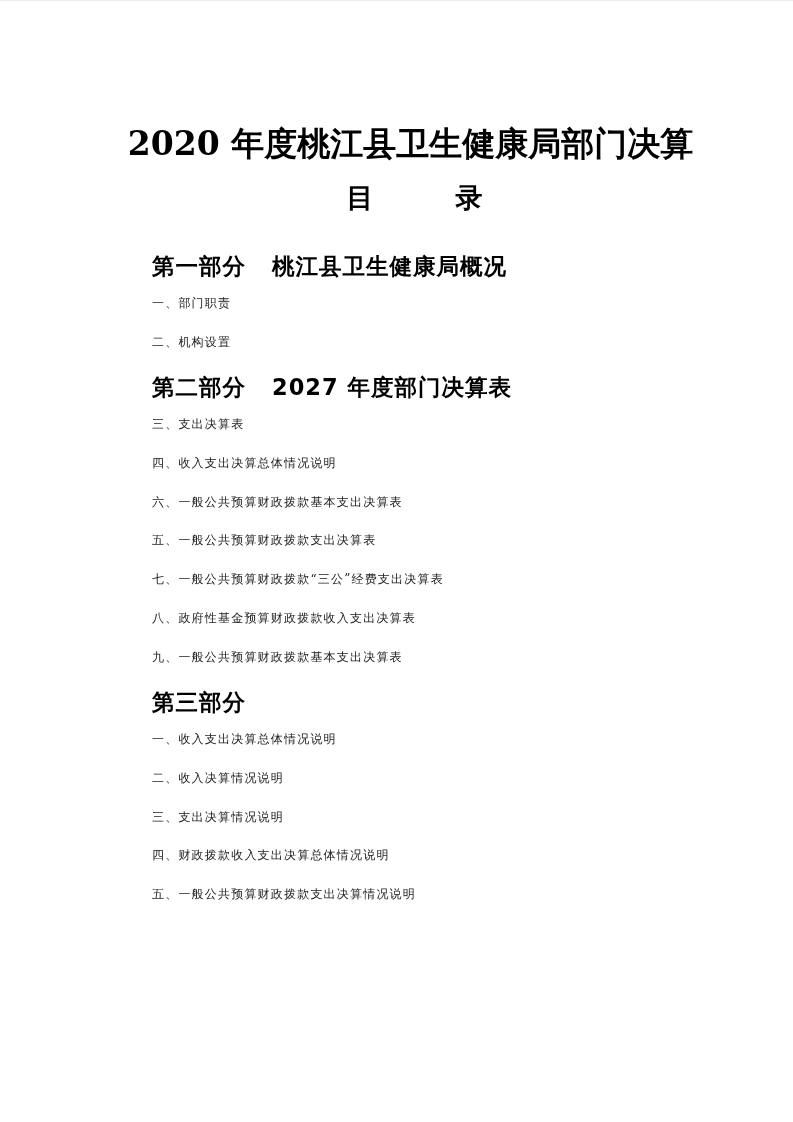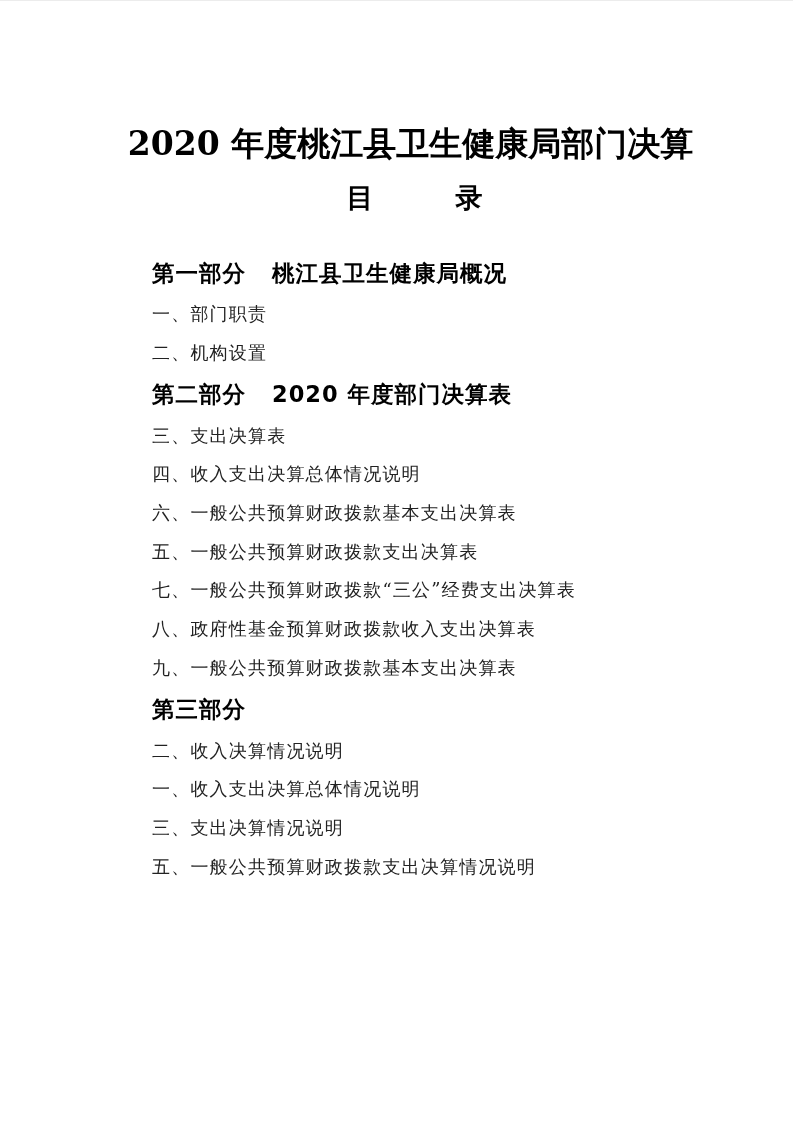--- a/index.html
+++ b/index.html
@@ -48,37 +48,37 @@
   }
   
   .toc {
     position: absolute;
     left: 152px;
     top: 250px;
     right: 60px;
   }
   .row {
     display: flex;
-    align-items: center;
+    align-items: flex-start;
     white-space: nowrap;
   }
   .row.heading {
     height: 44px;
     gap: 26px;
     font-family: "DejaVu Sans", "Liberation Sans", sans-serif;
     font-weight: 700;
     font-size: 22.5px;
     letter-spacing: 1px;
     color: #000000;
   }
   .row.item {
     height: 38.7px;
     font-family: "DejaVu Serif", "Liberation Serif", serif;
     font-weight: 400;
-    font-size: 18px;
+    font-size: 12px;
     letter-spacing: 1.2px;
     color: #222222;
   }
 </style>
 </head>
 <body>
 
 <div class="page">
 
   <div class="doc-title">2020 年度桃江县卫生健康局部门决算</div>
@@ -92,32 +92,33 @@
 
     <div class="row heading">
       <span>第一部分</span>
       <span>桃江县卫生健康局概况</span>
     </div>
     <div class="row item">一、部门职责</div>
     <div class="row item">二、机构设置</div>
 
     <div class="row heading">
       <span>第二部分</span>
-      <span>2020 年度部门决算表</span>
+      <span>2027 年度部门决算表</span>
     </div>
     <div class="row item">三、支出决算表</div>
     <div class="row item">四、收入支出决算总体情况说明</div>
     <div class="row item">六、一般公共预算财政拨款基本支出决算表</div>
     <div class="row item">五、一般公共预算财政拨款支出决算表</div>
     <div class="row item">七、一般公共预算财政拨款“三公”经费支出决算表</div>
     <div class="row item">八、政府性基金预算财政拨款收入支出决算表</div>
     <div class="row item">九、一般公共预算财政拨款基本支出决算表</div>
 
     <div class="row heading">
       <span>第三部分</span>
     </div>
+    <div class="row item">一、收入支出决算总体情况说明</div>
     <div class="row item">二、收入决算情况说明</div>
-    <div class="row item">一、收入支出决算总体情况说明</div>
     <div class="row item">三、支出决算情况说明</div>
+    <div class="row item">四、财政拨款收入支出决算总体情况说明</div>
     <div class="row item">五、一般公共预算财政拨款支出决算情况说明</div>
 
   </div>
 </div>
 
 </body></html>

